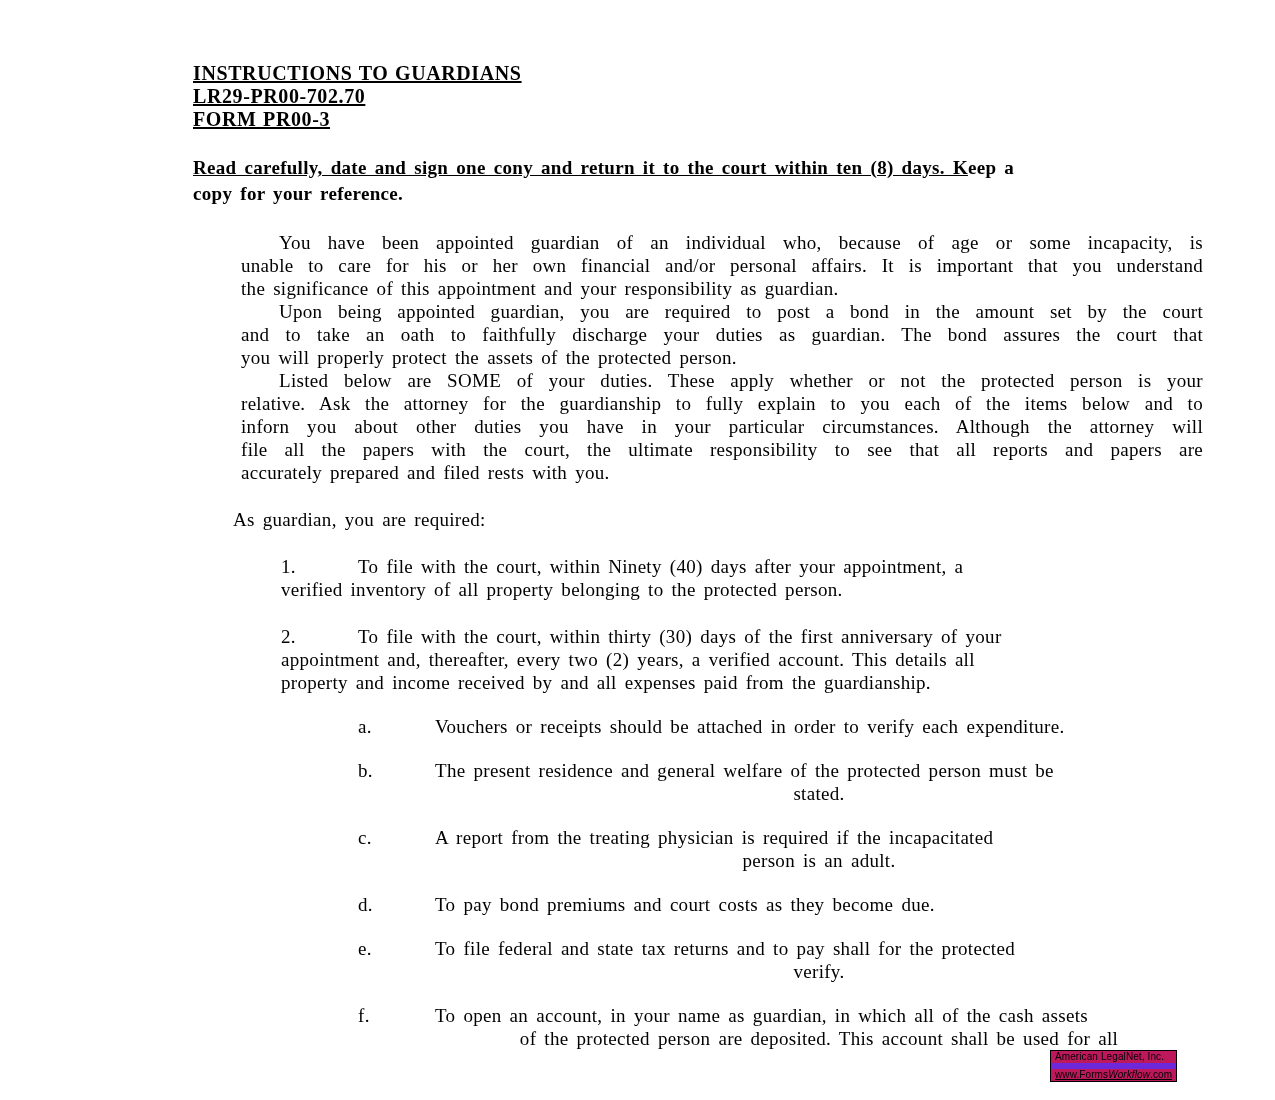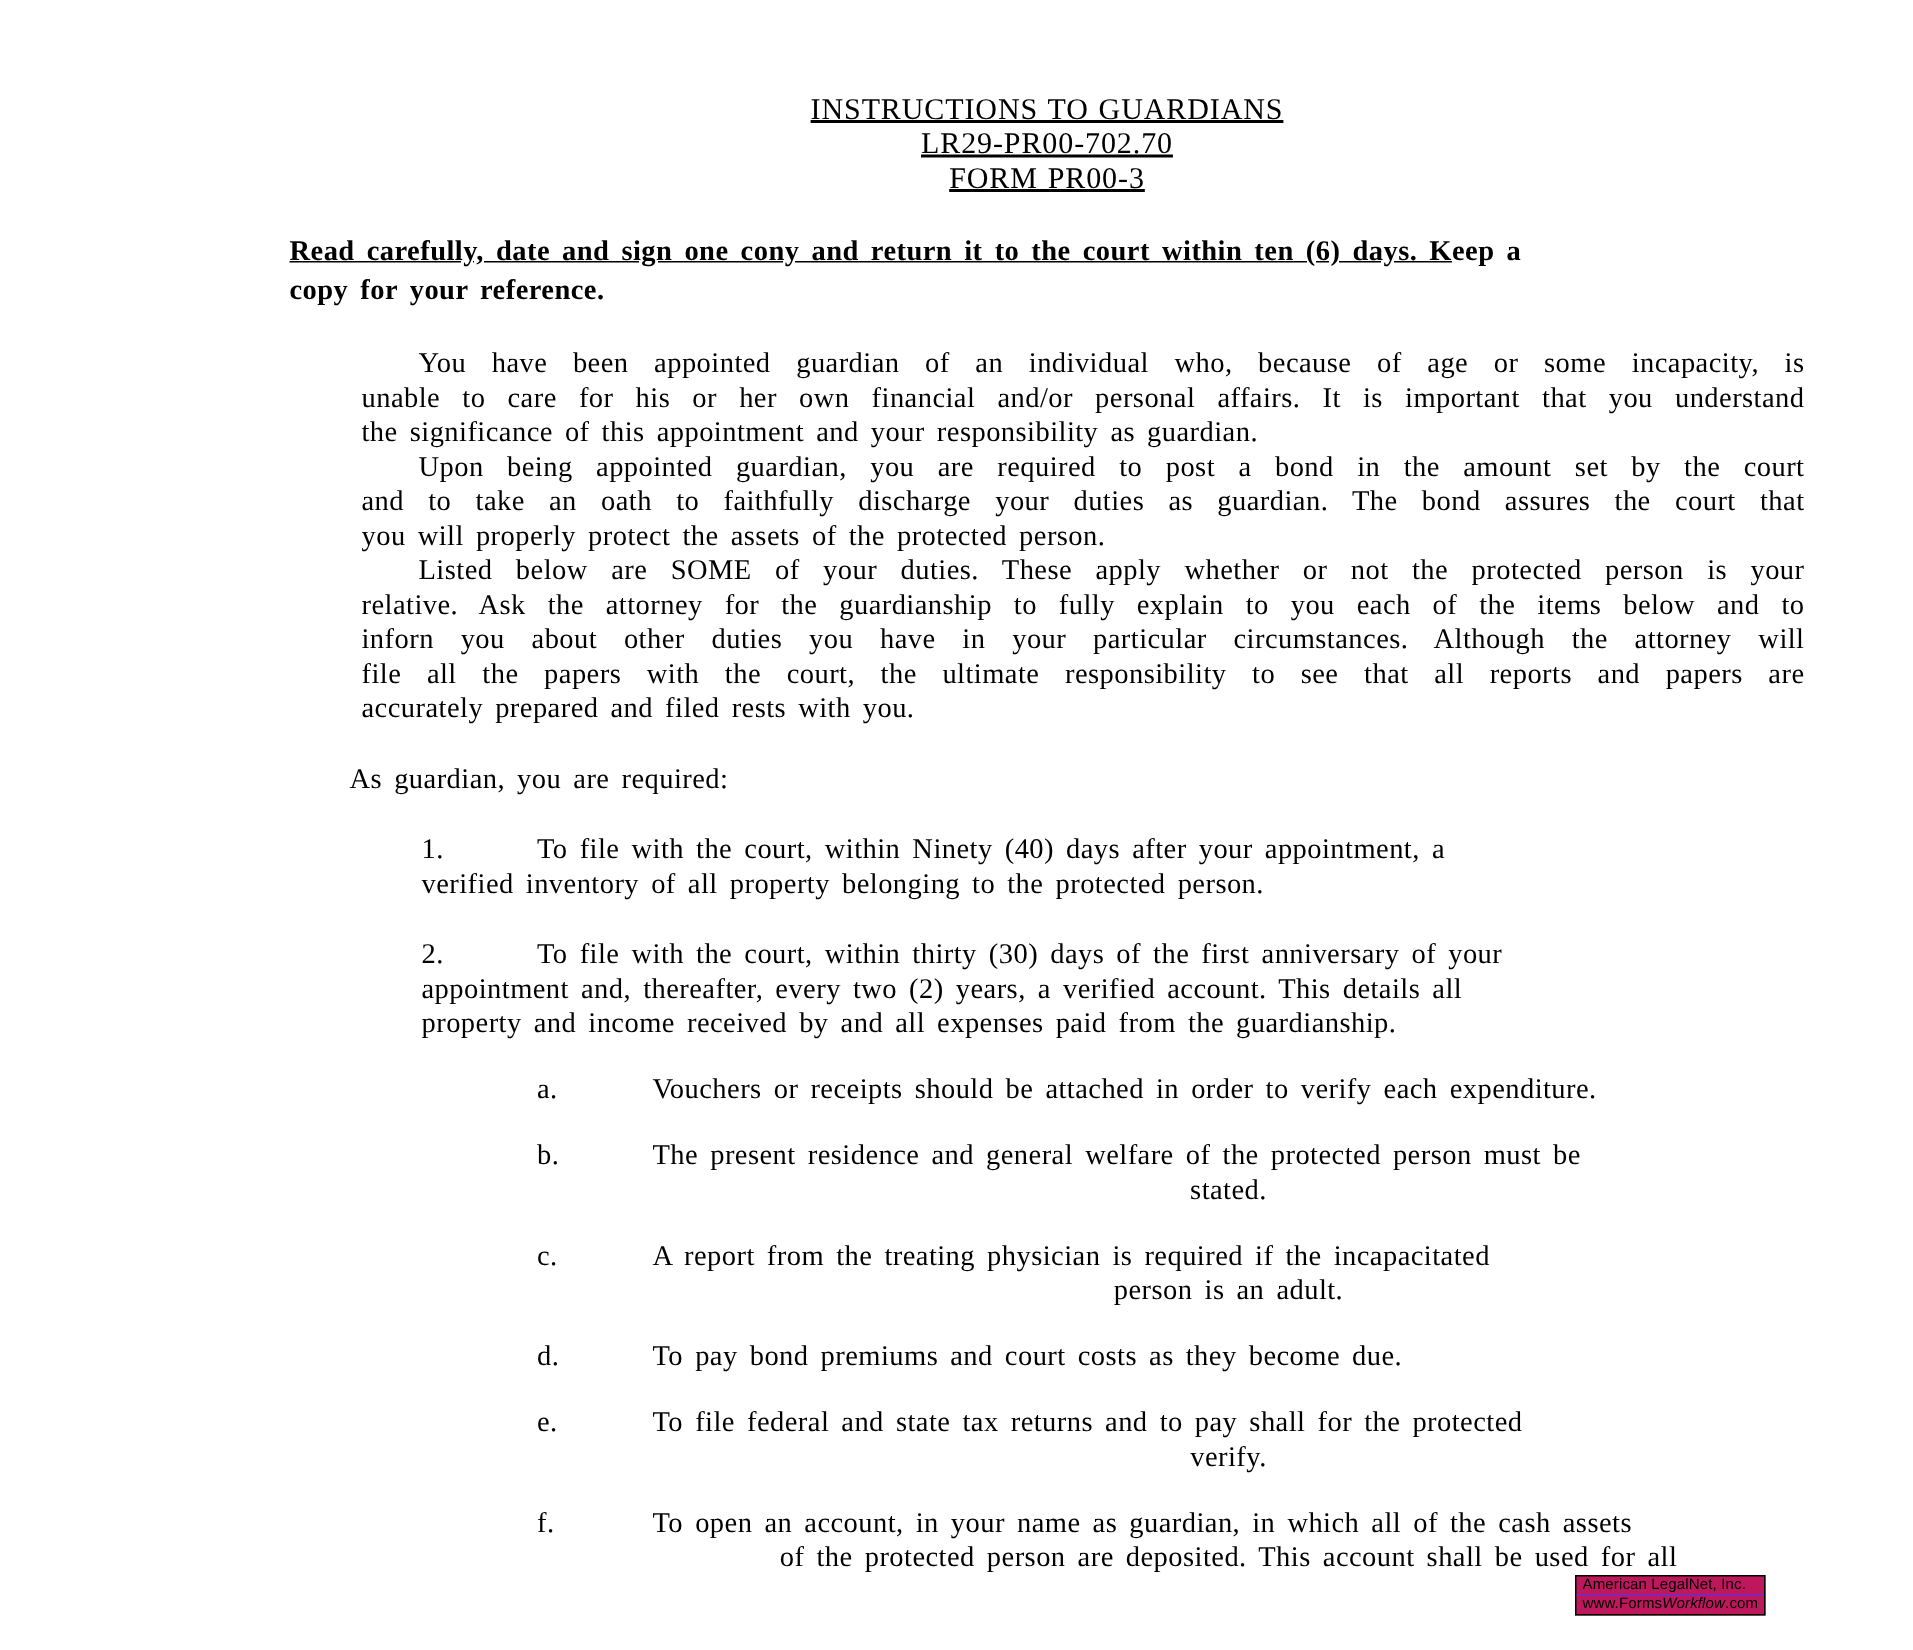--- a/index.html
+++ b/index.html
@@ -16,22 +16,22 @@
     position: absolute;
     left: 193px;
     top: 62px;
     width: 1010px;
     font-size: 19px;
     line-height: 23px;
     letter-spacing: 0.3px;
     word-spacing: 3px;
   }
   .title-block {
-    text-align: center;
-    font-weight: normal;
+    text-align: left;
+    font-weight: bold;
     font-size: 20px;
     line-height: 23px;
     letter-spacing: 0.6px;
     word-spacing: 1px;
   }
   .title-line { text-decoration: underline; }
   .notice {
     margin-top: 24px;
     font-weight: bold;
     line-height: 26px;
@@ -52,37 +52,37 @@
     left: 1050px;
     top: 1050px;
     border: 1px solid #000000;
     background: #be185d;
     font-family: "Liberation Sans", "DejaVu Sans", sans-serif;
     font-size: 10px;
     line-height: 12px;
     letter-spacing: 0.1px;
   }
   .stamp-line { padding: 0 4px; white-space: nowrap; }
-  .stamp-line2 { border-top: 1px solid #6d28d9; }
+  .stamp-line2 { border-top: 6px solid #6d28d9; text-decoration: underline; }
   .it { font-style: italic; }
 </style>
 </head>
 <body>
 
 <div class="page">
   <div class="content">
 
     <div class="title-block">
       <div class="title-line">INSTRUCTIONS TO GUARDIANS</div>
       <div class="title-line">LR29-PR00-702.70</div>
       <div class="title-line">FORM PR00-3</div>
     </div>
 
     <div class="notice">
-      <span class="u">Read carefully, date and sign one cony and return it to the court within ten (6) days. K</span><span>eep a</span><br>
+      <span class="u">Read carefully, date and sign one cony and return it to the court within ten (8) days. K</span><span>eep a</span><br>
       <span>copy for your reference.</span>
     </div>
 
     <div class="body-block">
       <div class="bl j indent">You have been appointed guardian of an individual who, because of age or some incapacity, is</div>
       <div class="bl j">unable to care for his or her own financial and/or personal affairs. It is important that you understand</div>
       <div class="bl">the significance of this appointment and your responsibility as guardian.</div>
 
       <div class="bl j indent">Upon being appointed guardian, you are required to post a bond in the amount set by the court</div>
       <div class="bl j">and to take an oath to faithfully discharge your duties as guardian. The bond assures the court that</div>

